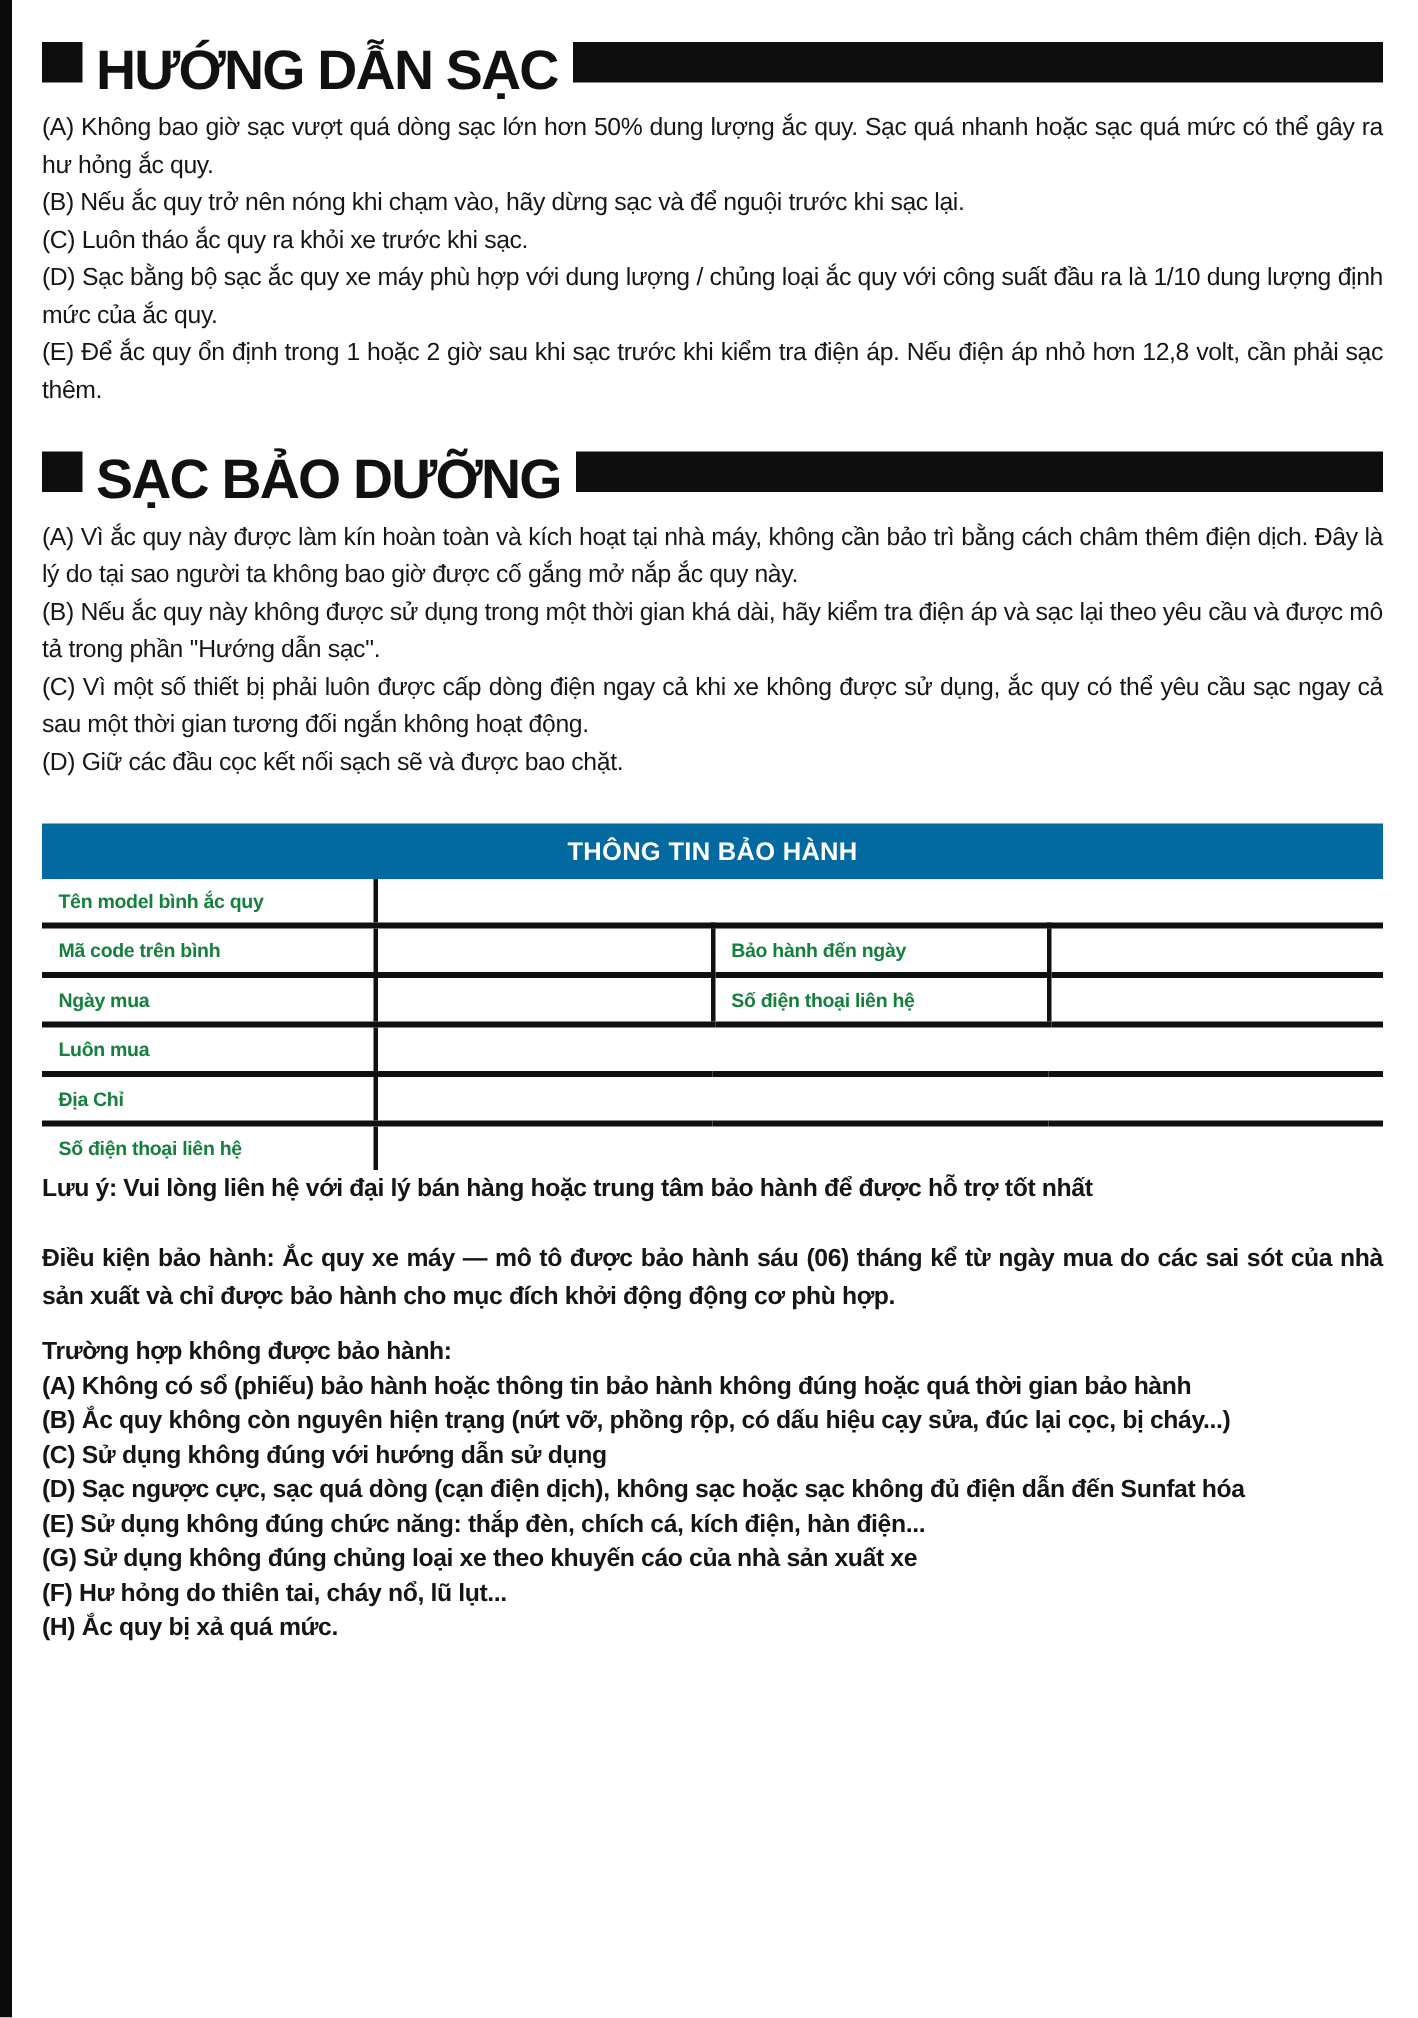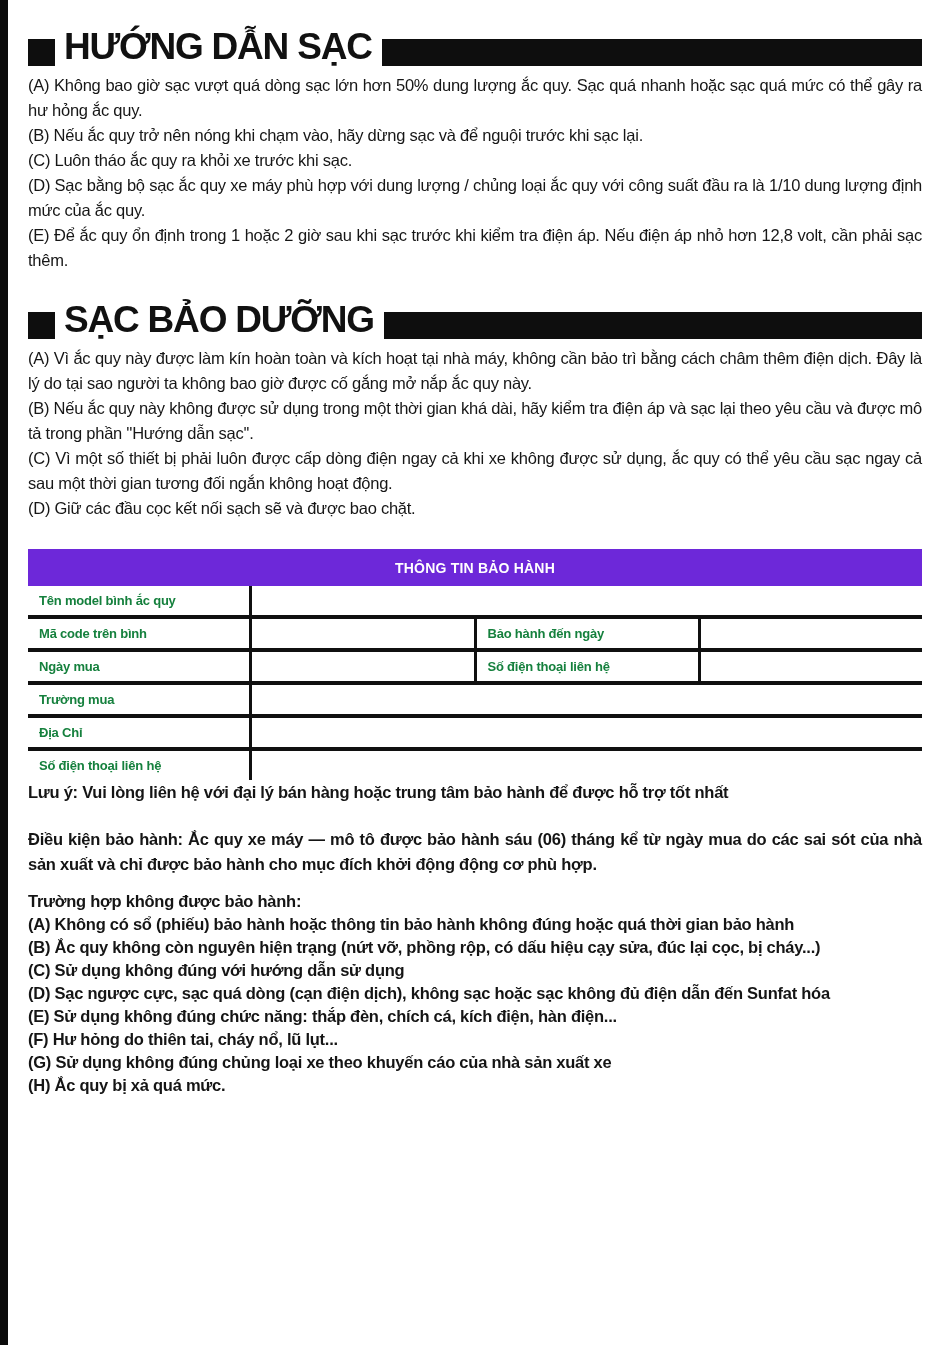--- a/index.html
+++ b/index.html
@@ -11,39 +11,39 @@
     -webkit-font-smoothing:antialiased;
   }
   .page { position:relative; width:945px; height:1345px; overflow:hidden; background:#fff; }
   .left-strip {
     position:absolute; left:0; top:0; width:8px; height:1345px; background:#0b0b0b;
   }
   .content {
     position:absolute; left:28px; top:0; width:894px;
   }
   
-  .sec-header { display:flex; align-items:flex-end; margin-top:28px; height:38px; }
+  .sec-header { display:flex; align-items:flex-start; margin-top:28px; height:38px; }
   .sec-header.second { }
   .sq { width:27px; height:27px; background:#0e0e0e; flex:0 0 auto; }
   .sec-title {
     font-size:37px; font-weight:800; letter-spacing:-1.2px; line-height:38px;
     margin:0 10px 0 9px; white-space:nowrap; color:#111;
   }
   .hbar { flex:1 1 auto; height:27px; background:#0e0e0e; }
   
   .body-block { margin-top:7px; }
   .body-block p {
     margin:0; font-size:16.5px; font-weight:400; line-height:25px;
     letter-spacing:-0.25px; text-align:justify; color:#161616;
   }
   
   .red-bar {
-    margin-top:28px; height:37px; background:#6d28d9;
+    margin-top:28px; height:37px; background:#0369a1;
     display:flex; align-items:center; justify-content:center;
-    color:#ffffff; font-size:14px; font-weight:800; letter-spacing:0.2px;
+    color:#ffffff; font-size:17px; font-weight:800; letter-spacing:0.2px;
   }
   
   table.wtable {
     border-collapse:collapse; table-layout:fixed; width:894px;
   }
   table.wtable td {
     height:29px; font-size:13px; font-weight:700; color:#15803d;
     padding:0 0 0 11px; letter-spacing:-0.2px; vertical-align:middle;
     overflow:hidden; white-space:nowrap;
   }
@@ -109,21 +109,21 @@
         <td class="vline">Bảo hành đến ngày</td>
         <td class="blank"></td>
       </tr>
       <tr class="hline">
         <td class="vline">Ngày mua</td>
         <td class="blank vline"></td>
         <td class="vline">Số điện thoại liên hệ</td>
         <td class="blank"></td>
       </tr>
       <tr class="hline">
-        <td class="vline">Trường mua</td>
+        <td class="vline">Luôn mua</td>
         <td class="blank" colspan="3"></td>
       </tr>
       <tr class="hline">
         <td class="vline">Địa Chỉ</td>
         <td class="blank" colspan="3"></td>
       </tr>
       <tr>
         <td class="vline">Số điện thoại liên hệ</td>
         <td class="blank" colspan="3"></td>
       </tr>
@@ -132,19 +132,19 @@
 
     <div class="note-line">Lưu ý: Vui lòng liên hệ với đại lý bán hàng hoặc trung tâm bảo hành để được hỗ trợ tốt nhất</div>
     <div class="cond-block">Điều kiện bảo hành: Ắc quy xe máy — mô tô được bảo hành sáu (06) tháng kể từ ngày mua do các sai sót của nhà sản xuất và chỉ được bảo hành cho mục đích khởi động động cơ phù hợp.</div>
     <div class="excl-title">Trường hợp không được bảo hành:</div>
     <div class="excl-list">
       <p>(A) Không có sổ (phiếu) bảo hành hoặc thông tin bảo hành không đúng hoặc quá thời gian bảo hành</p>
       <p>(B) Ắc quy không còn nguyên hiện trạng (nứt vỡ, phồng rộp, có dấu hiệu cạy sửa, đúc lại cọc, bị cháy...)</p>
       <p>(C) Sử dụng không đúng với hướng dẫn sử dụng</p>
       <p>(D) Sạc ngược cực, sạc quá dòng (cạn điện dịch), không sạc hoặc sạc không đủ điện dẫn đến Sunfat hóa</p>
       <p>(E) Sử dụng không đúng chức năng: thắp đèn, chích cá, kích điện, hàn điện...</p>
+      <p>(G) Sử dụng không đúng chủng loại xe theo khuyến cáo của nhà sản xuất xe</p>
       <p>(F) Hư hỏng do thiên tai, cháy nổ, lũ lụt...</p>
-      <p>(G) Sử dụng không đúng chủng loại xe theo khuyến cáo của nhà sản xuất xe</p>
       <p>(H) Ắc quy bị xả quá mức.</p>
     </div>
 
   </div>
 </div>
 
 </body></html>

